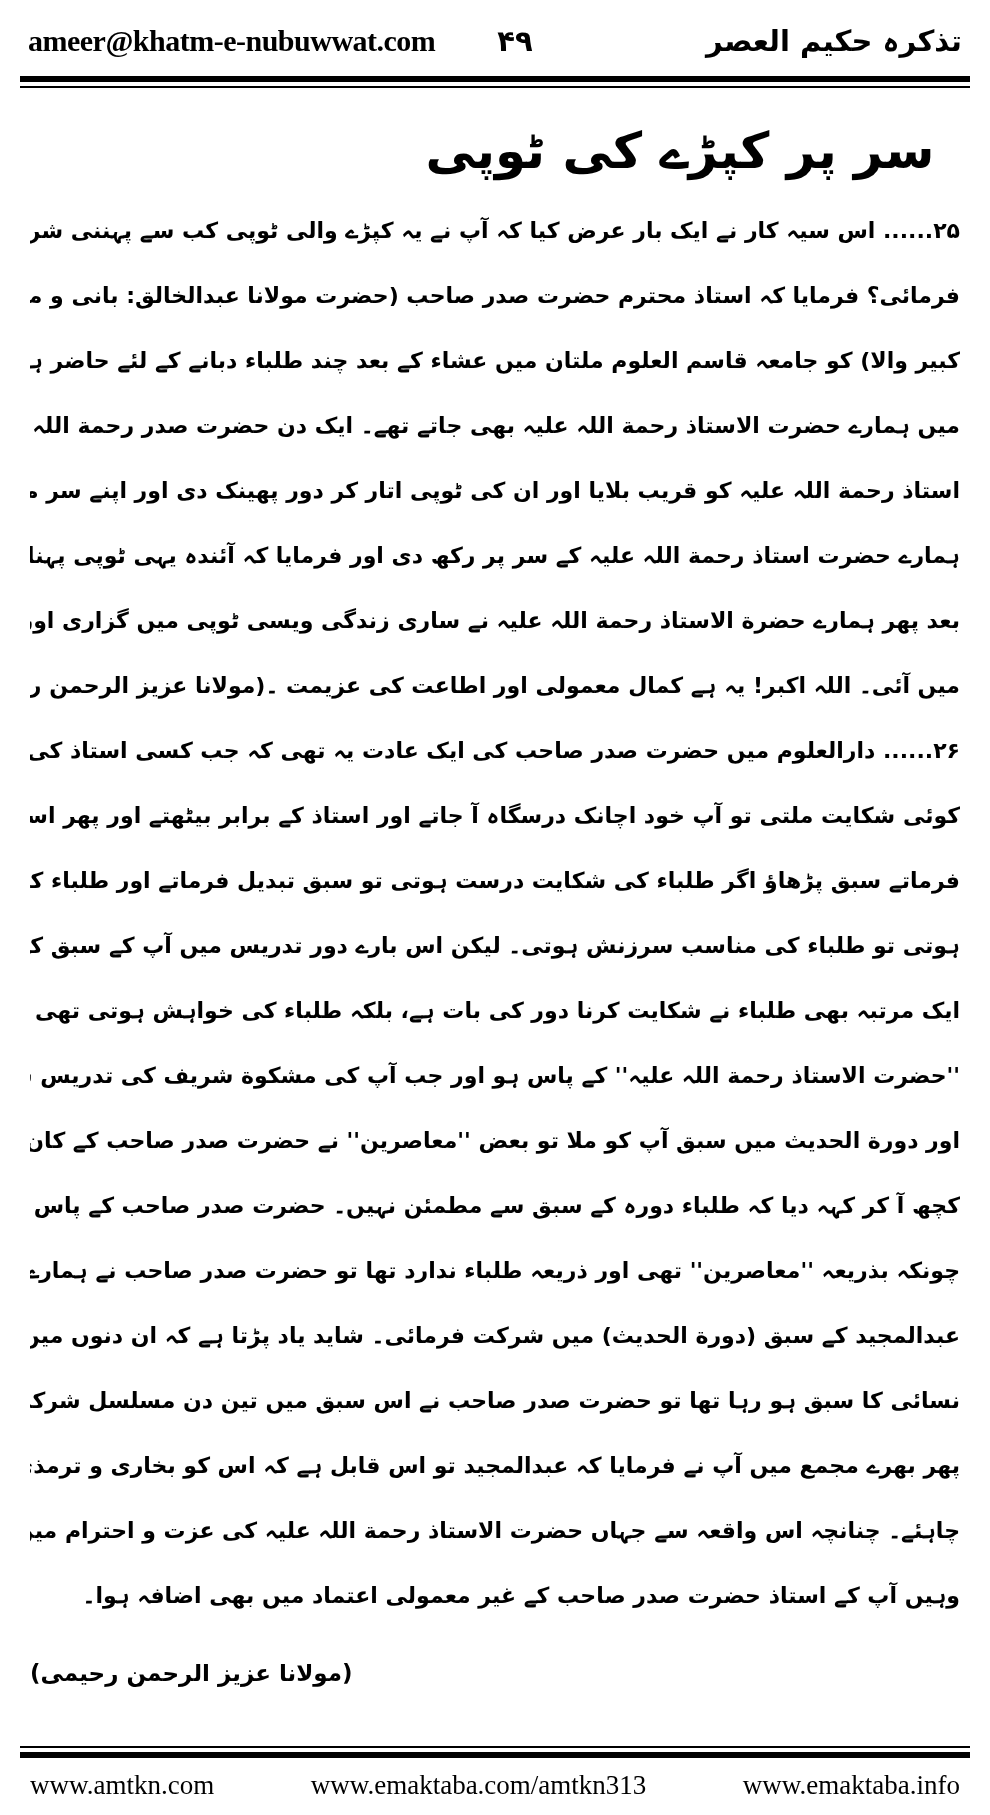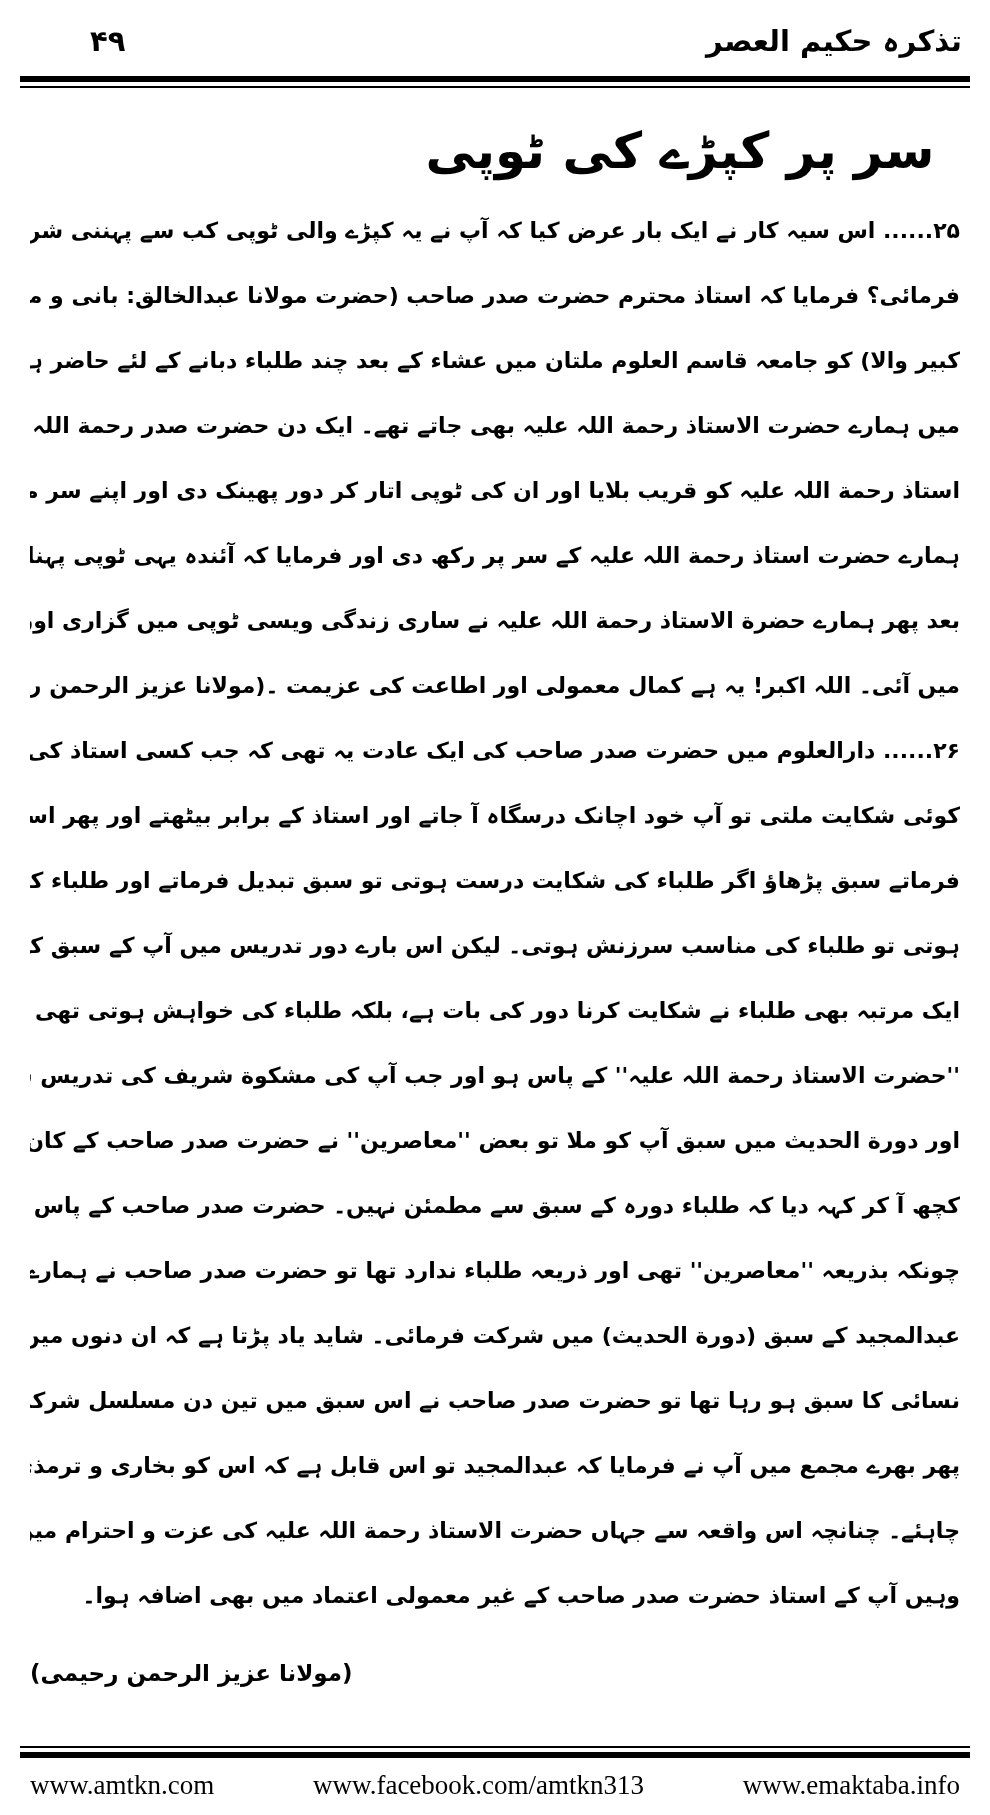--- a/index.html
+++ b/index.html
@@ -71,20 +71,21 @@
     font-family:"Liberation Serif", serif;
     font-weight:normal; font-size:27px;
   }
 </style>
 </head>
 <body>
 
 <div class="page">
 
   <div class="hdr">
+    <span class="hdr-email">ameer@khatm-e-nubuwwat.com</span>
     <span class="hdr-pagenum">۴۹</span>
     <span class="hdr-title">تذکرہ حکیم العصر</span>
   </div>
 
   <div class="rule rule-top">
     <div class="thick"></div>
       <div class="gap"></div>
       <div class="thin"></div>
   </div>
 
@@ -125,18 +126,18 @@
   </div>
 
   <div class="footer">
     <div class="rule">
       <div class="thin"></div>
         <div class="gap"></div>
         <div class="thick"></div>
     </div>
     <div class="footer-links">
       <span>www.amtkn.com</span>
-      <span>www.facebook.com/amtkn313</span>
+      <span>www.emaktaba.com/amtkn313</span>
       <span>www.emaktaba.info</span>
     </div>
   </div>
 
 </div>
 
 </body></html>

